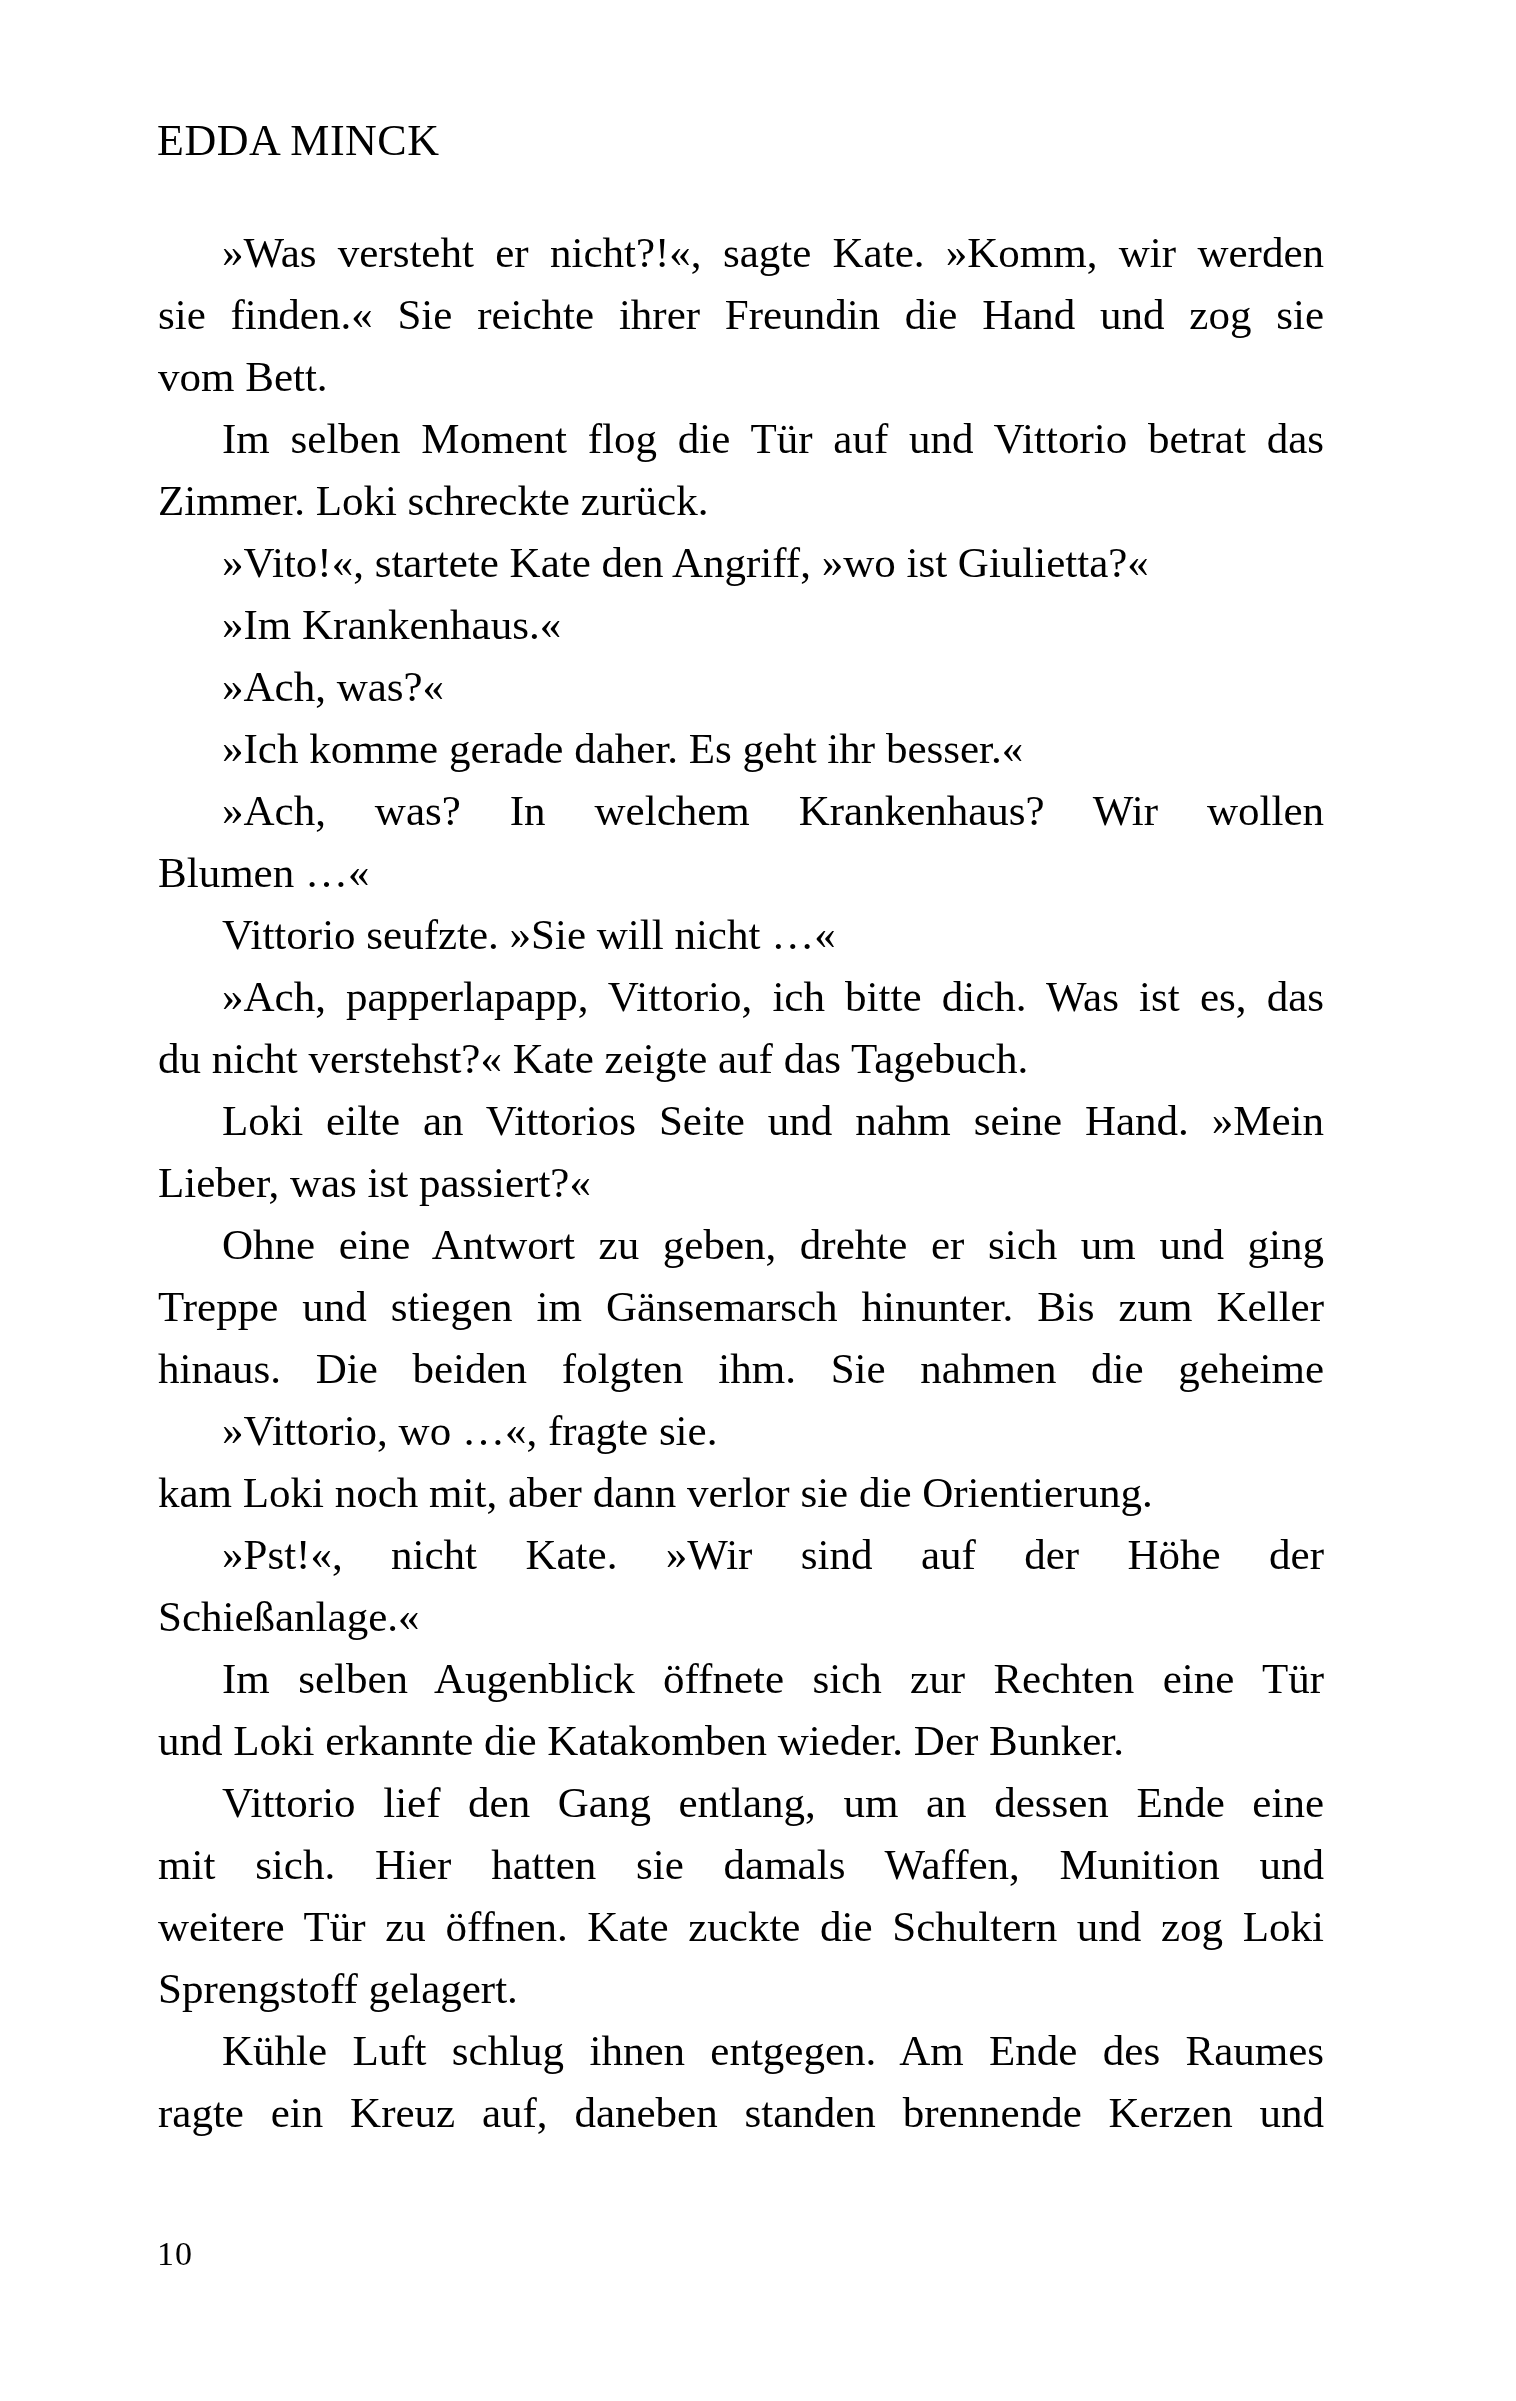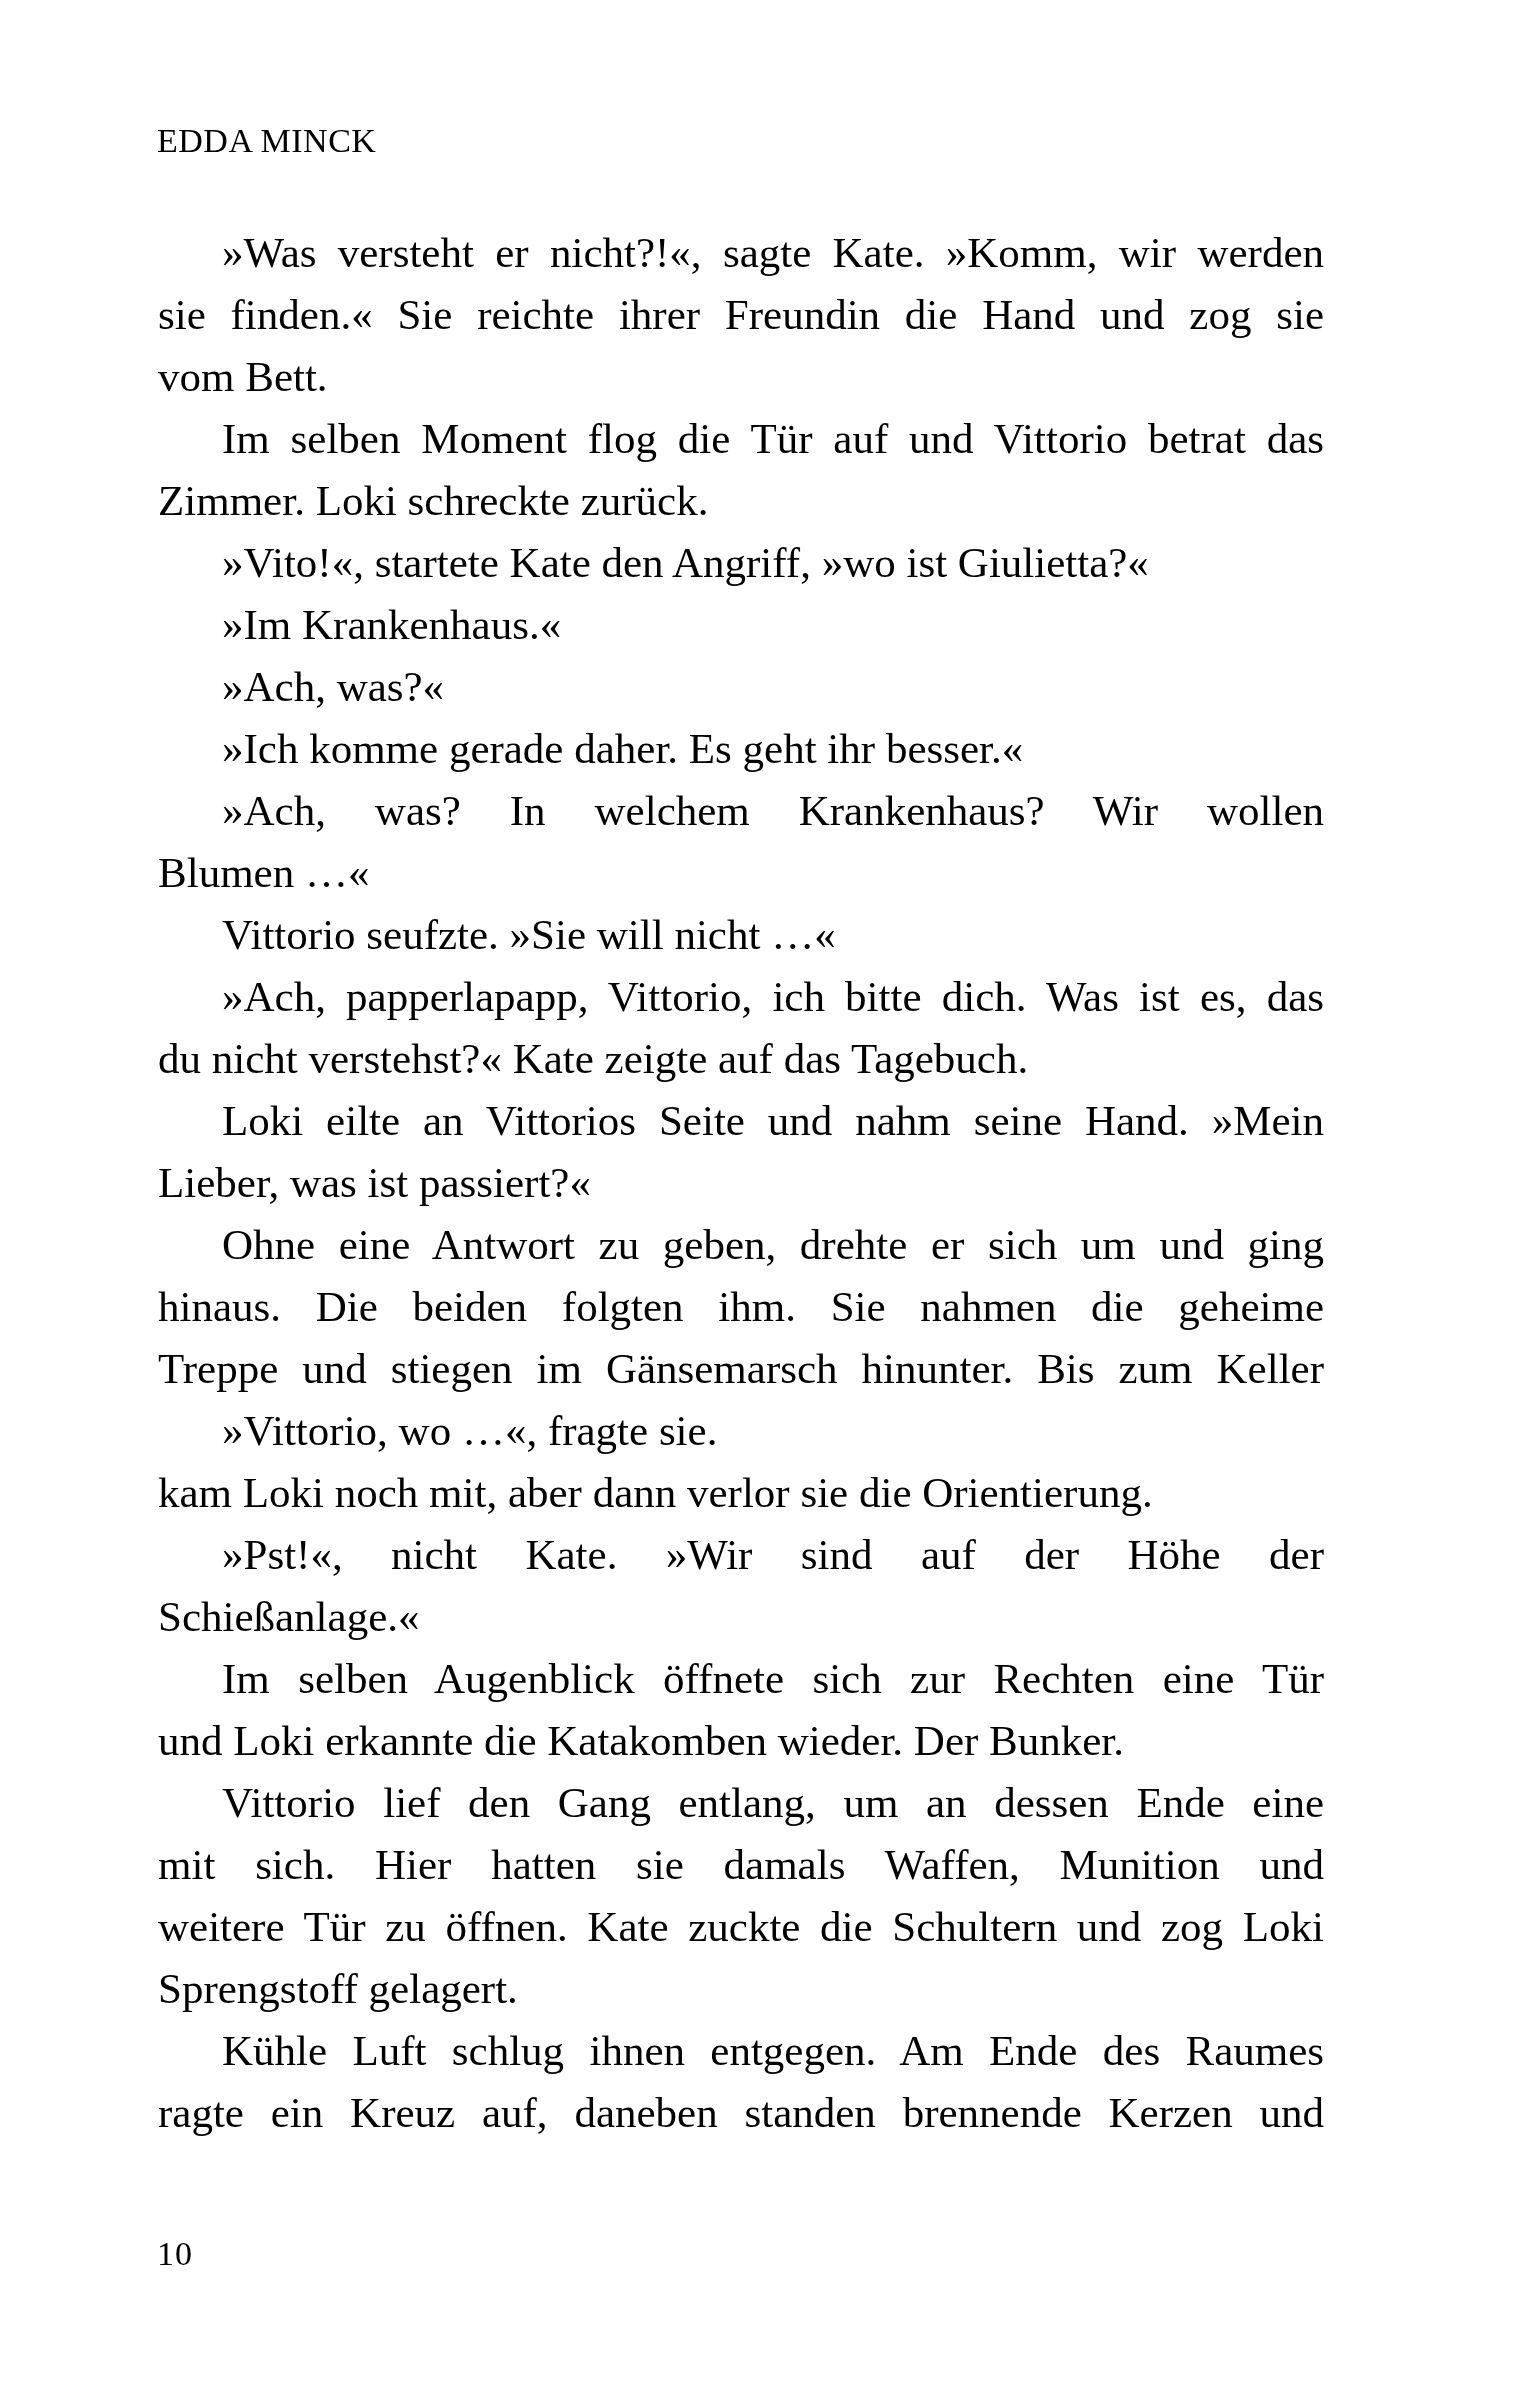--- a/index.html
+++ b/index.html
@@ -13,21 +13,21 @@
     height: 2401px;
     background: #ffffff;
     color: #000000;
     font-family: "Liberation Serif", "DejaVu Serif", serif;
     overflow: hidden;
   }
   .running-header {
     position: absolute;
     left: 157px;
     top: 124px;
-    font-size: 34px;
+    font-size: 44px;
     line-height: 34px;
     letter-spacing: 0.5px;
     white-space: nowrap;
     text-align: right;
   }
   .body-text {
     position: absolute;
     left: 158px;
     top: 222px;
     width: 1166px;
@@ -73,22 +73,22 @@
       <div class="line indent">»Ach, was?«</div>
       <div class="line indent">»Ich komme gerade daher. Es geht ihr besser.«</div>
       <div class="line indent j">»Ach, was? In welchem Krankenhaus? Wir wollen</div>
       <div class="line">Blumen …«</div>
       <div class="line indent">Vittorio seufzte. »Sie will nicht …«</div>
       <div class="line indent j">»Ach, papperlapapp, Vittorio, ich bitte dich. Was ist es, das</div>
       <div class="line">du nicht verstehst?« Kate zeigte auf das Tagebuch.</div>
       <div class="line indent j">Loki eilte an Vittorios Seite und nahm seine Hand. »Mein</div>
       <div class="line">Lieber, was ist passiert?«</div>
       <div class="line indent j">Ohne eine Antwort zu geben, drehte er sich um und ging</div>
+      <div class="line j">Treppe und stiegen im Gänsemarsch hinunter. Bis zum Keller</div>
       <div class="line j">hinaus. Die beiden folgten ihm. Sie nahmen die geheime</div>
-      <div class="line j">Treppe und stiegen im Gänsemarsch hinunter. Bis zum Keller</div>
       <div class="line indent">»Vittorio, wo …«, fragte sie.</div>
       <div class="line">kam Loki noch mit, aber dann verlor sie die Orientierung.</div>
       <div class="line indent j">»Pst!«, nicht Kate. »Wir sind auf der Höhe der</div>
       <div class="line">Schießanlage.«</div>
       <div class="line indent j">Im selben Augenblick öffnete sich zur Rechten eine Tür</div>
       <div class="line">und Loki erkannte die Katakomben wieder. Der Bunker.</div>
       <div class="line indent j">Vittorio lief den Gang entlang, um an dessen Ende eine</div>
       <div class="line j">mit sich. Hier hatten sie damals Waffen, Munition und</div>
       <div class="line j">weitere Tür zu öffnen. Kate zuckte die Schultern und zog Loki</div>
       <div class="line">Sprengstoff gelagert.</div>

